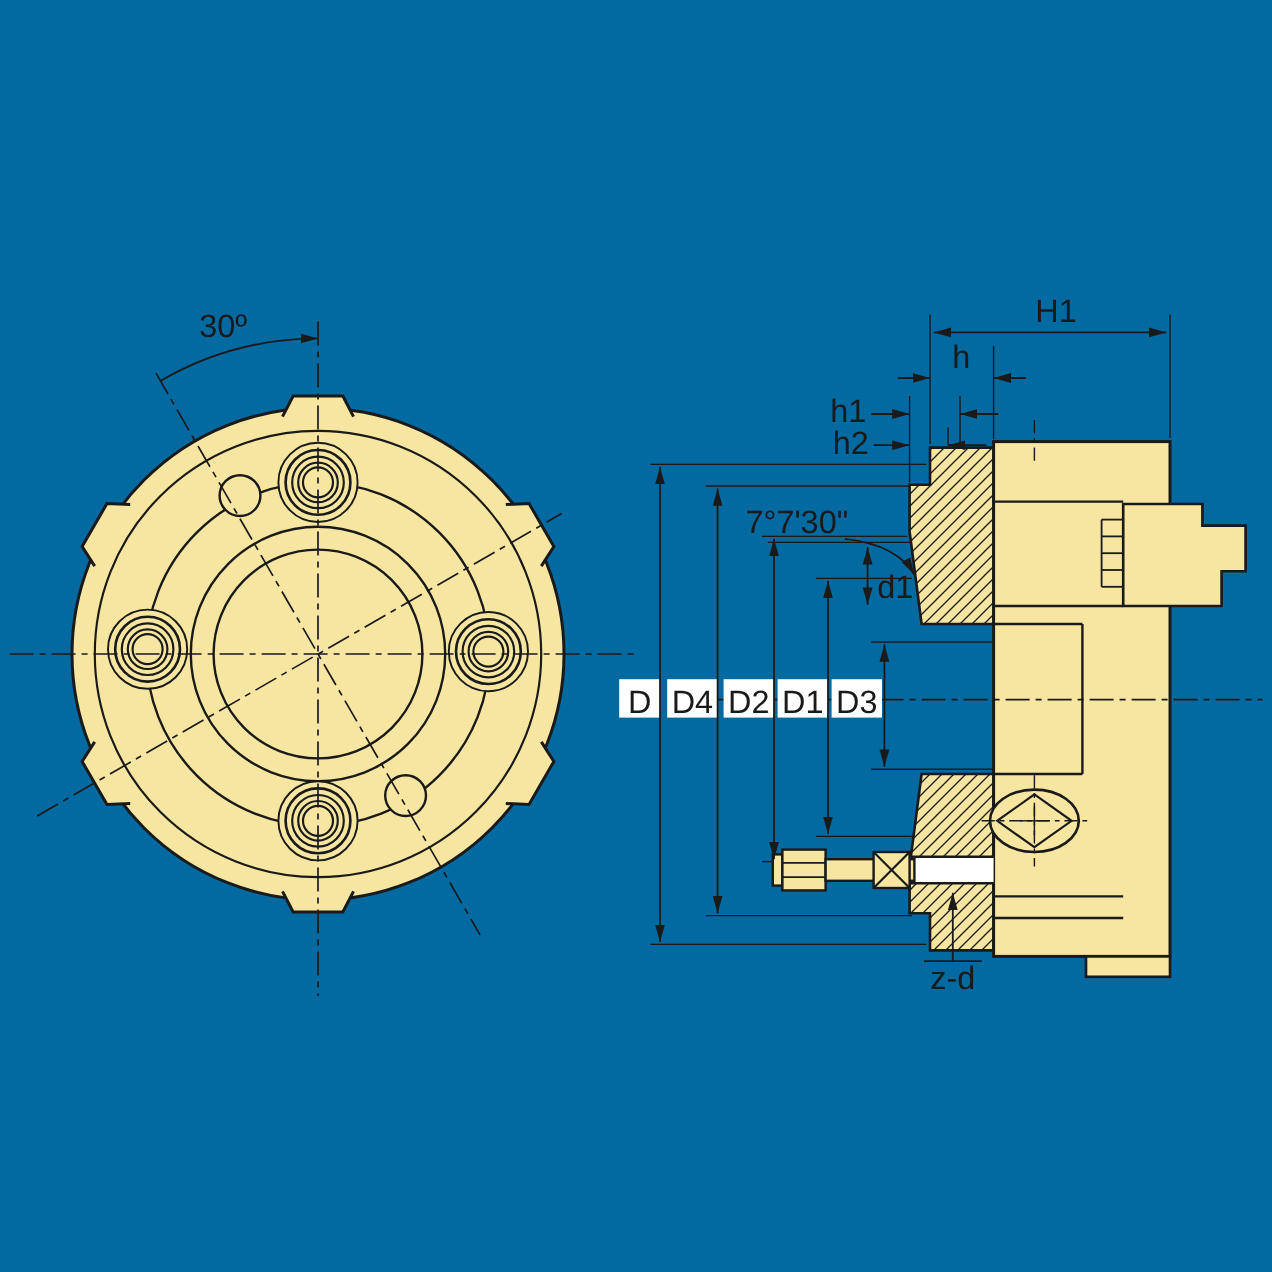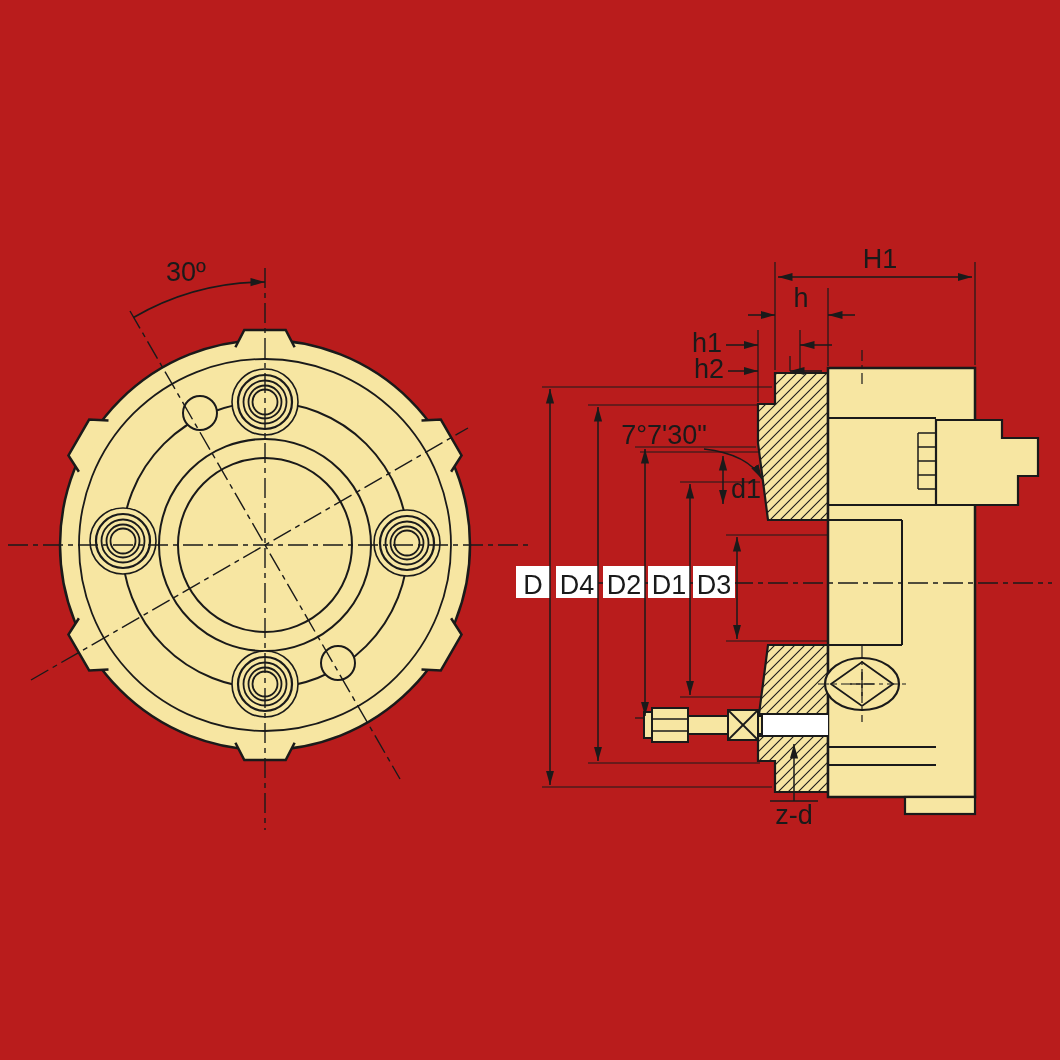--- a/index.html
+++ b/index.html
@@ -1,17 +1,17 @@
 <!DOCTYPE html>
 <html style="--body-fill: #F7E6A2; --line: #1A1A1A;"><head>
 <meta charset="utf-8">
 <style>
   :root { --body-fill:#F7E6A2; --line:#1A1A1A; }
   html,body { margin:0; padding:0; background:#fff; }
-  .page { width:1060px; height:1060px; background:#b91c1c; position:relative;text-align:right; }
+  .page { width:1060px; height:1060px; background:#0369a1; position:relative;text-align:right; }
   svg { display:block; }
   .s   { stroke:var(--line); }
   .nf  { fill:none; }
   .cream { fill:var(--body-fill); }
   .o25 { stroke:var(--line); stroke-width:2.5; }
   .o22 { stroke:var(--line); stroke-width:2.2; }
   .o20 { stroke:var(--line); stroke-width:2; }
   .o18 { stroke:var(--line); stroke-width:1.8; }
   .o15 { stroke:var(--line); stroke-width:1.5; }
   .w   { stroke:var(--line); stroke-width:1.2; fill:none; }

